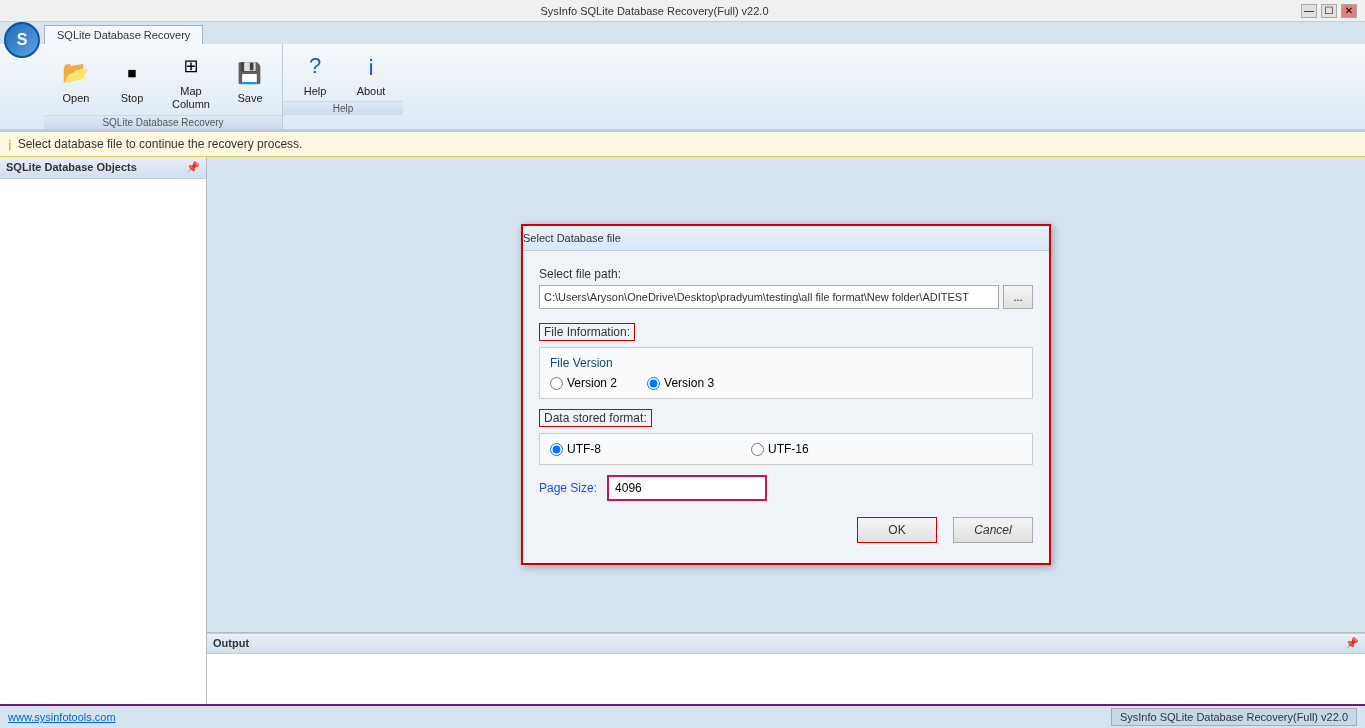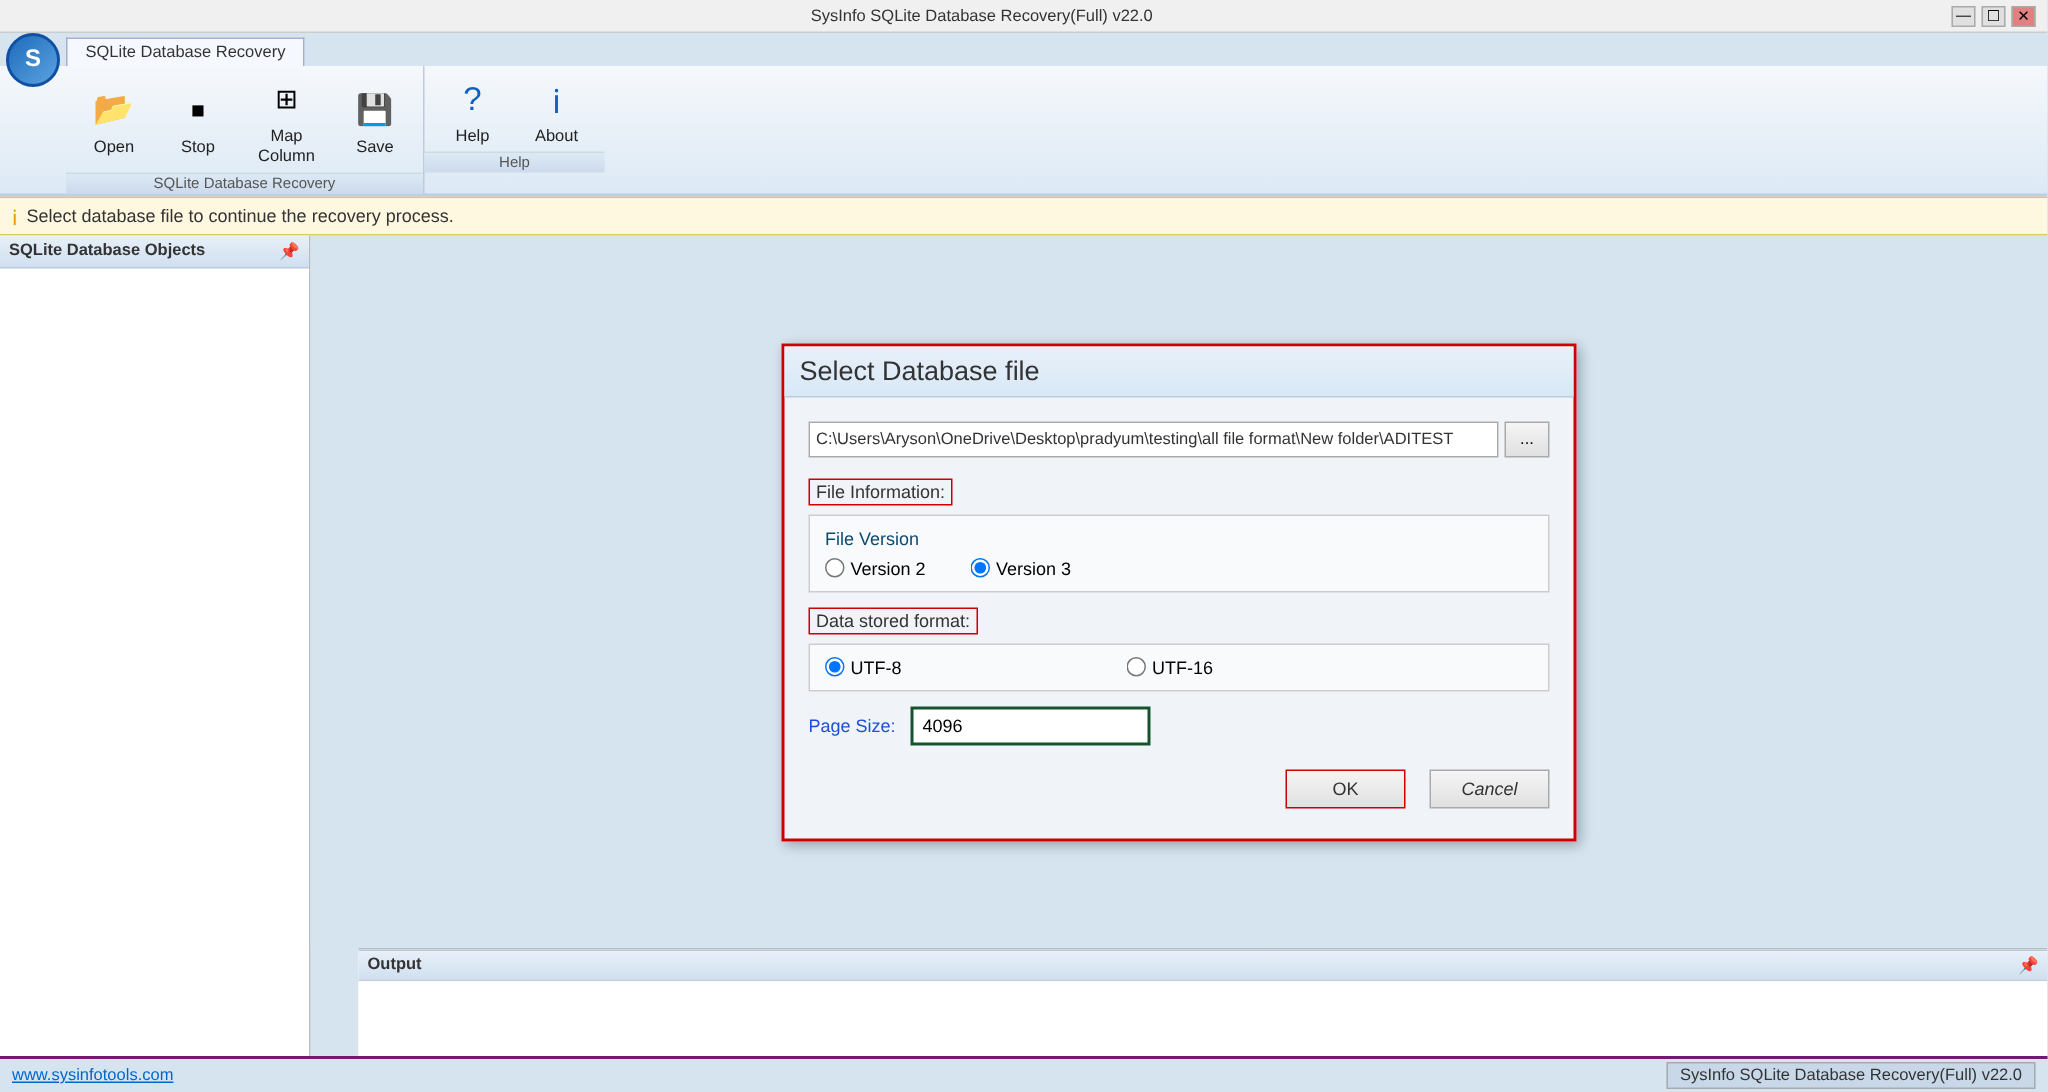--- a/index.html
+++ b/index.html
@@ -102,22 +102,22 @@
       justify-content: center;
     }
     .dialog {
       background: #f0f4f8;
       border: 2px solid #cc0000;
       width: 530px;
       box-shadow: 2px 2px 8px rgba(0,0,0,0.3);
     }
     .dialog-title {
       background: linear-gradient(to bottom, #e8f0f8, #d8e8f8);
-      padding: 6px 10px;
-      font-size: 18px;
+      padding: 6px 0;
+      font-size: 11px;
       color: #333;
       border-bottom: 1px solid #bcd;
       font-weight: normal;
     }
     .dialog-body { padding: 16px; }
 
     .field-group { margin-bottom: 14px; }
     .field-label { font-size: 12px; color: #333; margin-bottom: 4px; }
     .field-row { display: flex; align-items: center; gap: 4px; }
     .file-input {
@@ -156,21 +156,21 @@
     .section-box-title { font-size: 12px; color: #0c4a6e; margin-bottom: 6px; }
 
     .radio-group { display: flex; gap: 30px; align-items: center; }
     .radio-option { display: flex; align-items: center; gap: 4px; font-size: 12px; cursor: pointer; }
     .radio-option input[type="radio"] { cursor: pointer; }
 
     .page-size-row { display: flex; align-items: center; gap: 10px; margin-top: 8px; }
     .page-size-label { font-size: 12px; color: #1d4ed8; }
     .page-size-input {
       width: 160px; height: 26px;
-      border: 2px solid #14532d;
+      border: 2px solid #be185d;
       background: white;
       padding: 2px 6px;
       font-size: 12px;
     }
 
     .dialog-footer {
       display: flex;
       justify-content: flex-end;
       gap: 16px;
       margin-top: 16px;
@@ -302,21 +302,20 @@
 
     .scroll-area {
       flex: 1;
       background: #d6e4f0;
       position: relative;
     }
 
     .bottom-pane {
       background: white;
       border-top: 1px solid #bbb;
-      margin-left: 32px;
     }
   </style>
 </head>
 <body>
 
 <div class="full-layout">
 
   <div class="title-bar">
     <span style="font-size:11px;color:#666;"></span>
     <span class="title-bar-text">SysInfo SQLite Database Recovery(Full) v22.0</span>
@@ -394,20 +393,21 @@
     <div class="right-content">
 
       <div class="scroll-area">
 
         <div class="dialog-overlay">
           <div class="dialog">
             <div class="dialog-title">Select Database file</div>
             <div class="dialog-body">
 
               <div class="field-group">
+                <div class="field-label">Select file path:</div>
                 <div class="field-row">
                   <input type="text" class="file-input" value="C:\Users\Aryson\OneDrive\Desktop\pradyum\testing\all file format\New folder\ADITEST" style="font-size: 11px;">
                   <button class="browse-btn">
                     <span>...</span>
                   </button>
                 </div>
               </div>
 
               <div>
                 <div class="section-label">File Information:</div>

